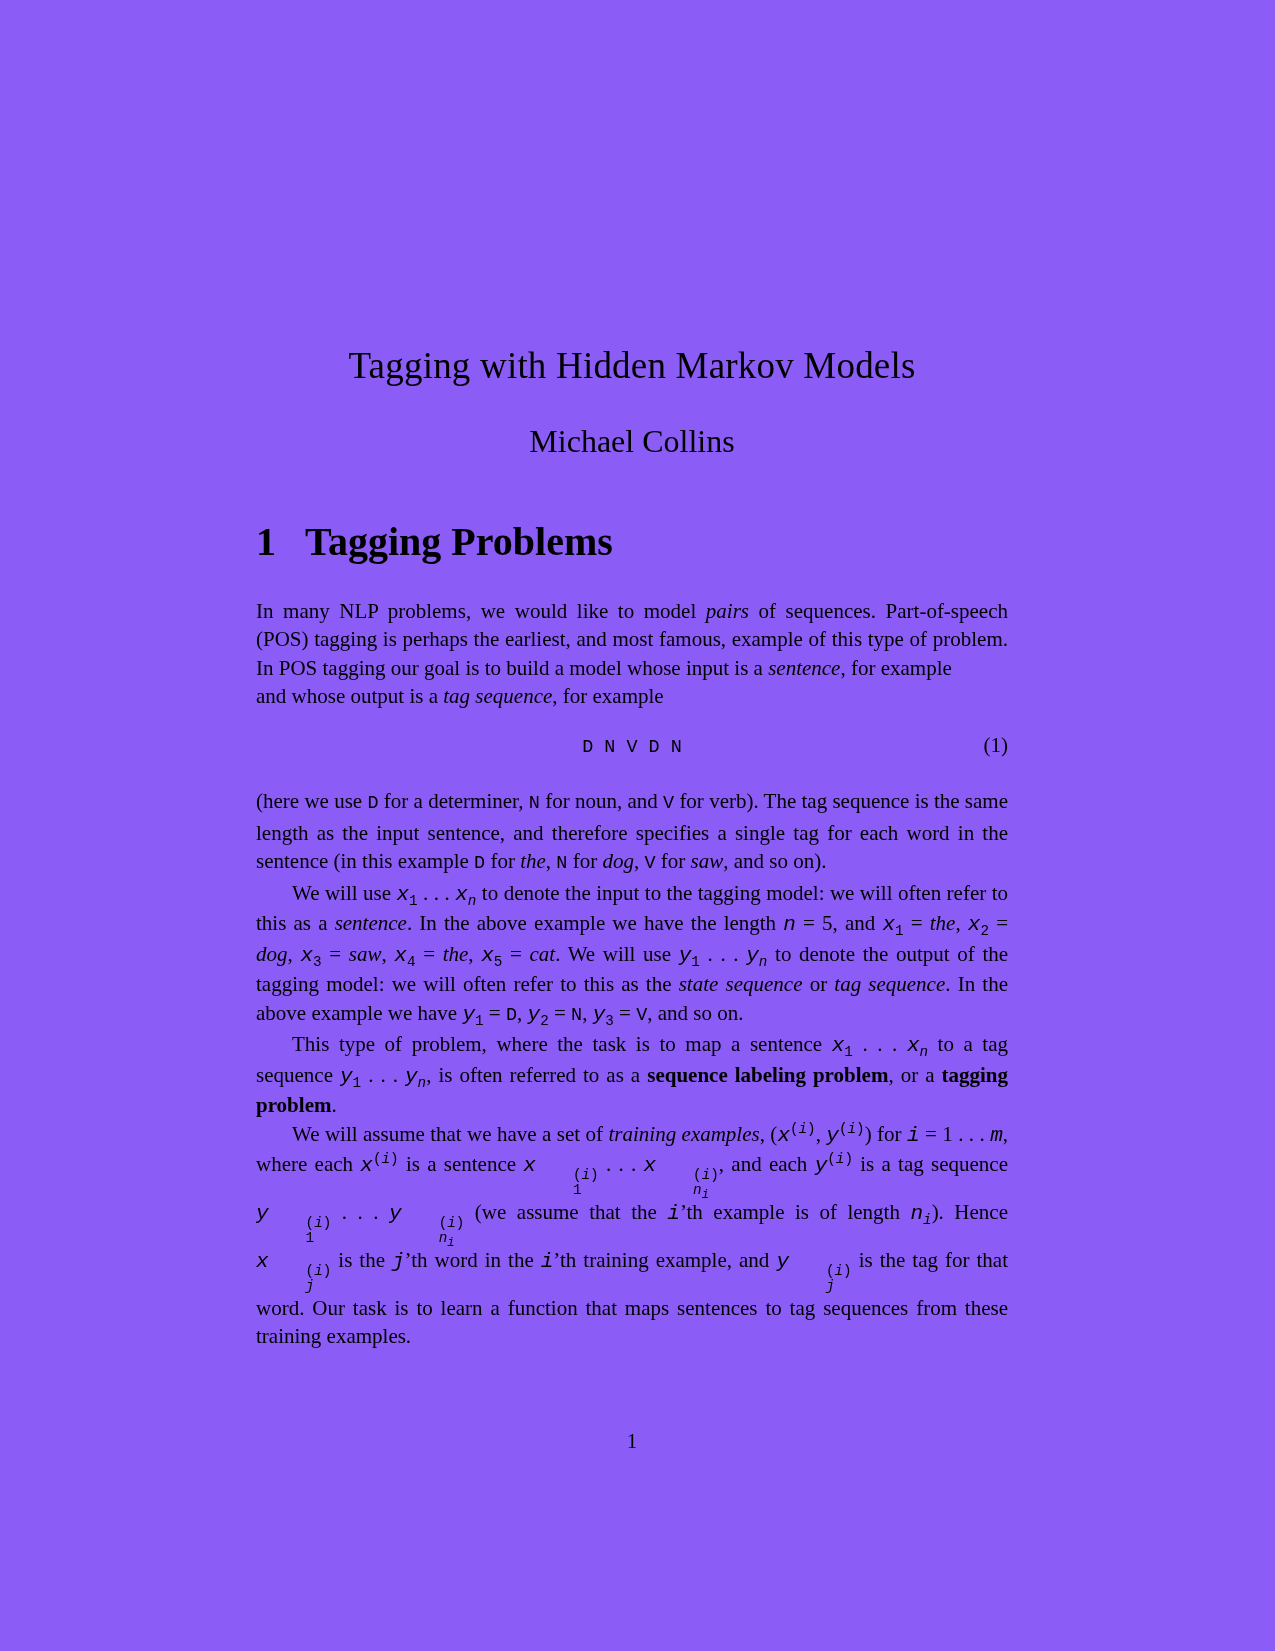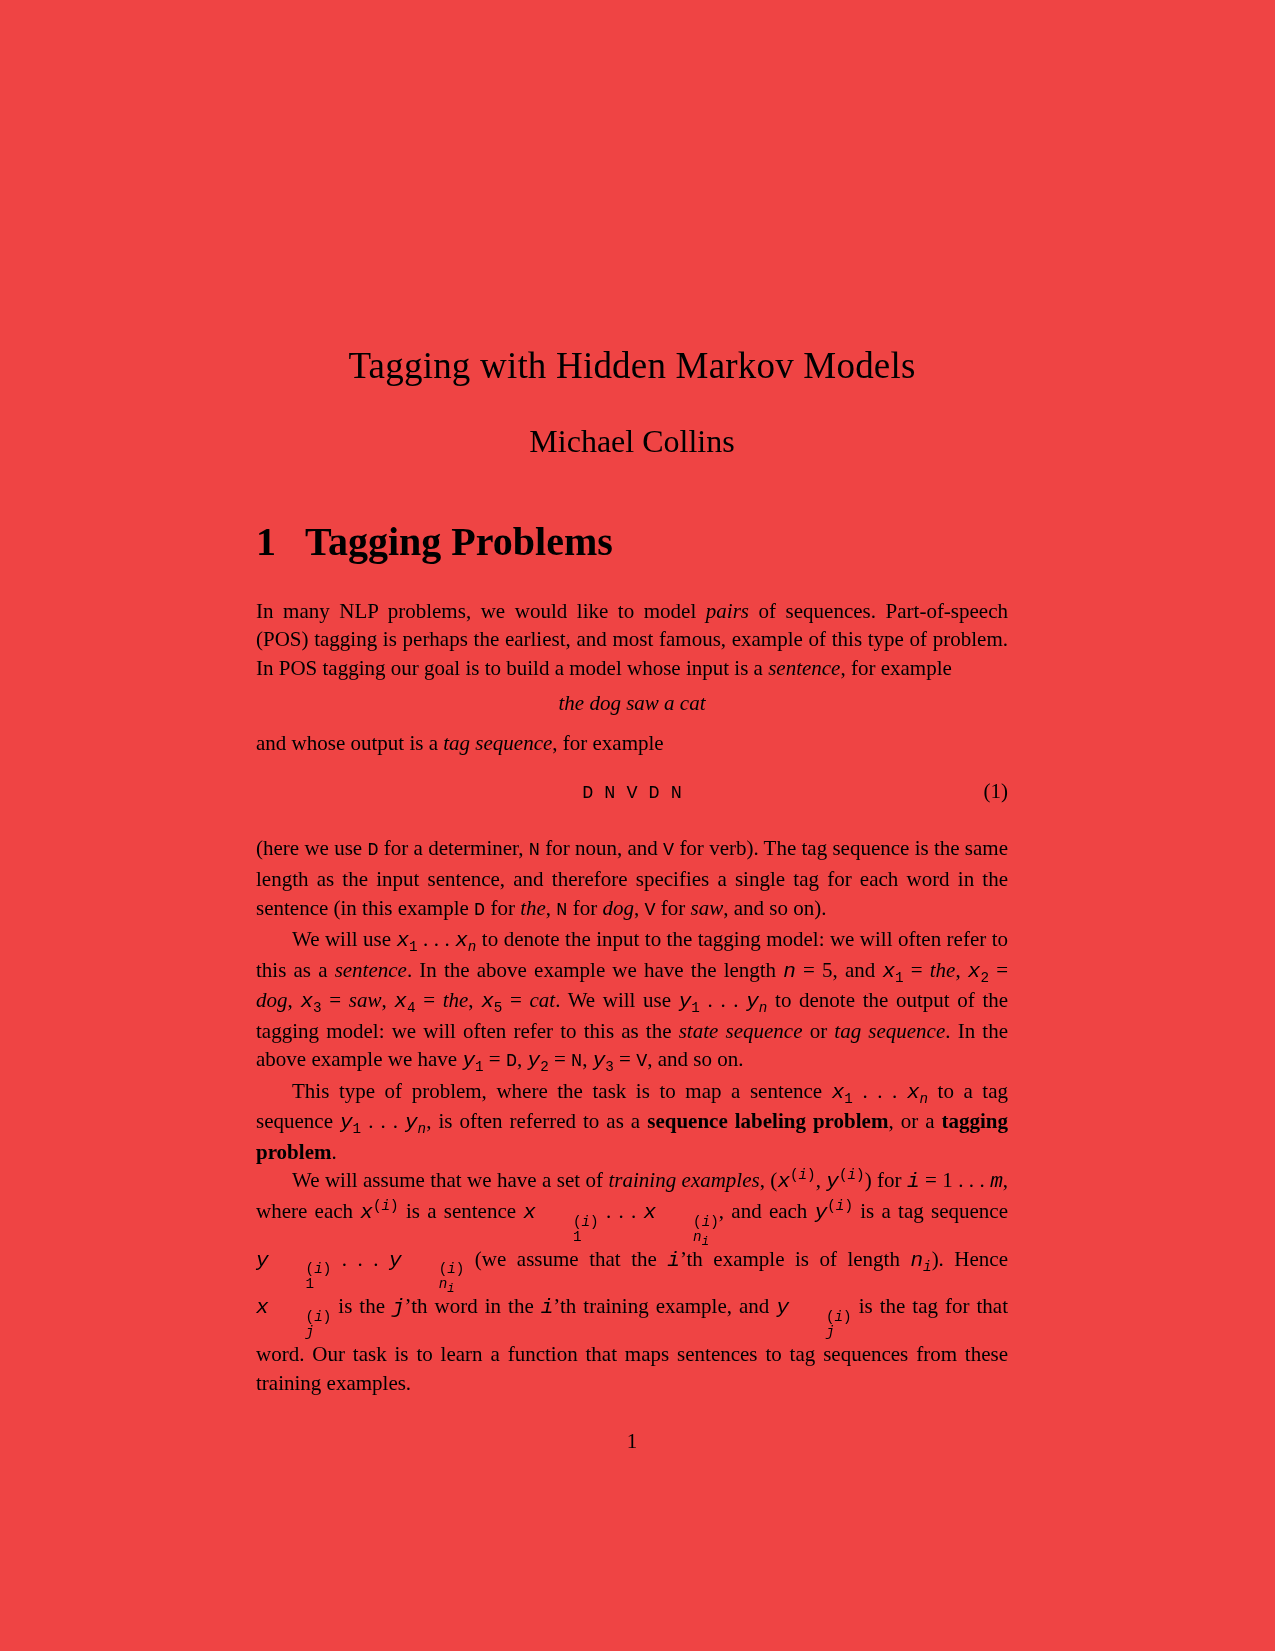--- a/index.html
+++ b/index.html
@@ -1,21 +1,21 @@
 <!DOCTYPE html>
 <html><head>
 <meta charset="utf-8">
 <style>
   html,body{margin:0;padding:0;background:#ffffff;}
   body{
     width:1275px;height:1651px;
     color:#000;
     font-family:"Liberation Serif","DejaVu Serif",serif;
   }
-  .page{position:relative;width:1275px;height:1651px;overflow:hidden;background:#ef4444;}
+  .page{position:relative;width:1275px;height:1651px;overflow:hidden;background:#8b5cf6;}
   .column{position:absolute;left:256px;top:0;width:752px;height:1651px;}
 
   .doc-title{
     margin:344px 0 0 0;
     font-size:37px;font-weight:normal;line-height:1.2;
     text-align:center;letter-spacing:0.2px;
   }
   .doc-author{
     margin-top:34px;
     font-size:32px;line-height:1.2;text-align:center;
@@ -69,21 +69,20 @@
 
 <div class="page">
   <div class="column">
     <h1 class="doc-title">Tagging with Hidden Markov Models</h1>
     <div class="doc-author">Michael Collins</div>
     <h2 class="section-heading">
       <span class="sec-num">1</span><span class="sec-title">Tagging Problems</span>
     </h2>
     <div class="doc-body">
         <div class="para">In many NLP problems, we would like to model <span class="i">pairs</span> of sequences. Part-of-speech (POS) tagging is perhaps the earliest, and most famous, example of this type of problem. In POS tagging our goal is to build a model whose input is a <span class="i">sentence</span>, for example</div>
-        <div class="example"><span class="i">the dog saw a cat</span></div>
         <div class="para">and whose output is a <span class="i">tag sequence</span>, for example</div>
         <div class="equation"><span class="tt">D N V D N</span><span class="eqn">(1)</span></div>
         <div class="para">(here we use <span class="tt">D</span> for a determiner, <span class="tt">N</span> for noun, and <span class="tt">V</span> for verb). The tag sequence is the same length as the input sentence, and therefore specifies a single tag for each word in the sentence (in this example <span class="tt">D</span> for <span class="i">the</span>, <span class="tt">N</span> for <span class="i">dog</span>, <span class="tt">V</span> for <span class="i">saw</span>, and so on).</div>
         <div class="para indent">We will use <span class="m"><i>x</i><sub>1</sub></span> . . . <span class="m"><i>x</i><sub><i>n</i></sub></span> to denote the input to the tagging model: we will often refer to this as a <span class="i">sentence</span>. In the above example we have the length <span class="m"><i>n</i></span> = 5, and <span class="m"><i>x</i><sub>1</sub></span> = <span class="i">the</span>, <span class="m"><i>x</i><sub>2</sub></span> = <span class="i">dog</span>, <span class="m"><i>x</i><sub>3</sub></span> = <span class="i">saw</span>, <span class="m"><i>x</i><sub>4</sub></span> = <span class="i">the</span>, <span class="m"><i>x</i><sub>5</sub></span> = <span class="i">cat</span>. We will use <span class="m"><i>y</i><sub>1</sub></span> . . . <span class="m"><i>y</i><sub><i>n</i></sub></span> to denote the output of the tagging model: we will often refer to this as the <span class="i">state sequence</span> or <span class="i">tag sequence</span>. In the above example we have <span class="m"><i>y</i><sub>1</sub></span> = <span class="tt">D</span>, <span class="m"><i>y</i><sub>2</sub></span> = <span class="tt">N</span>, <span class="m"><i>y</i><sub>3</sub></span> = <span class="tt">V</span>, and so on.</div>
         <div class="para indent">This type of problem, where the task is to map a sentence <span class="m"><i>x</i><sub>1</sub></span> . . . <span class="m"><i>x</i><sub><i>n</i></sub></span> to a tag sequence <span class="m"><i>y</i><sub>1</sub></span> . . . <span class="m"><i>y</i><sub><i>n</i></sub></span>, is often referred to as a <span class="b">sequence labeling problem</span>, or a <span class="b">tagging problem</span>.</div>
         <div class="para indent">We will assume that we have a set of <span class="i">training examples</span>, (<span class="m"><i>x</i><sup>(<i>i</i>)</sup></span>, <span class="m"><i>y</i><sup>(<i>i</i>)</sup></span>) for <span class="m"><i>i</i></span> = 1 . . . <span class="m"><i>m</i></span>, where each <span class="m"><i>x</i><sup>(<i>i</i>)</sup></span> is a sentence <span class="m"><i>x</i><span class="ss">
               <span>(<i>i</i>)</span>
               <span>1</span>
             </span></span> . . . <span class="m"><i>x</i><span class="ss">
               <span>(<i>i</i>)</span>

